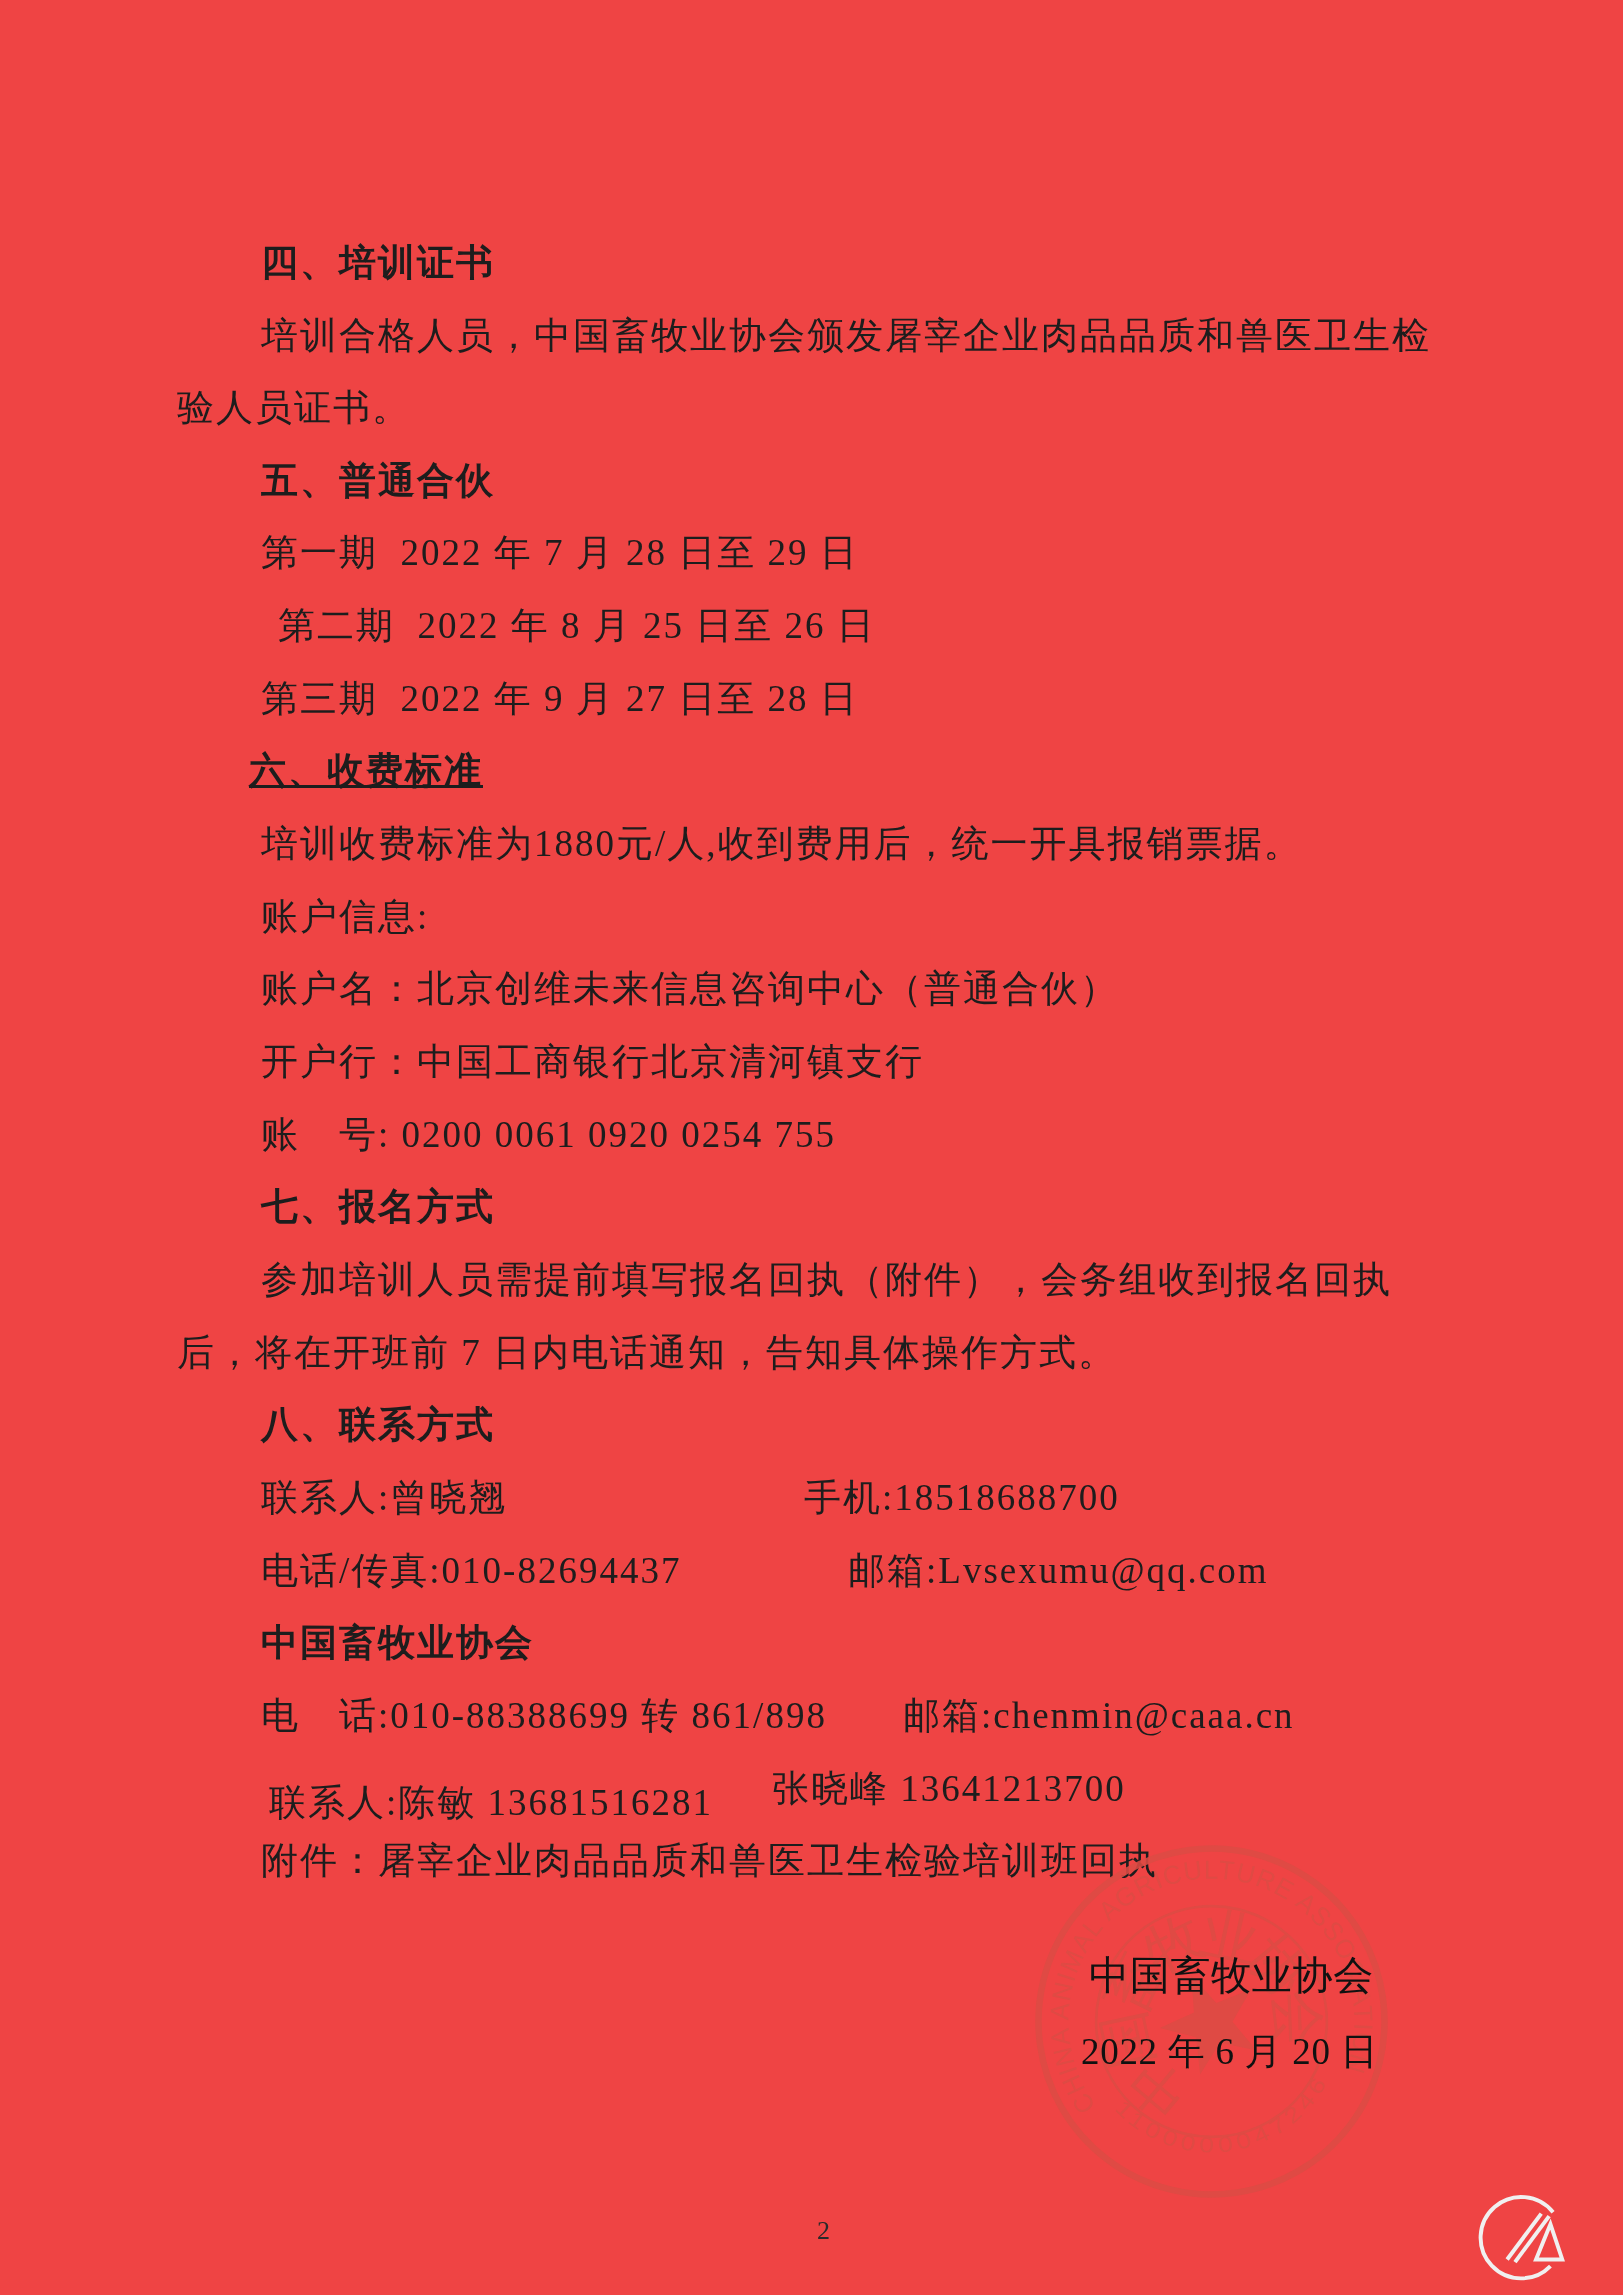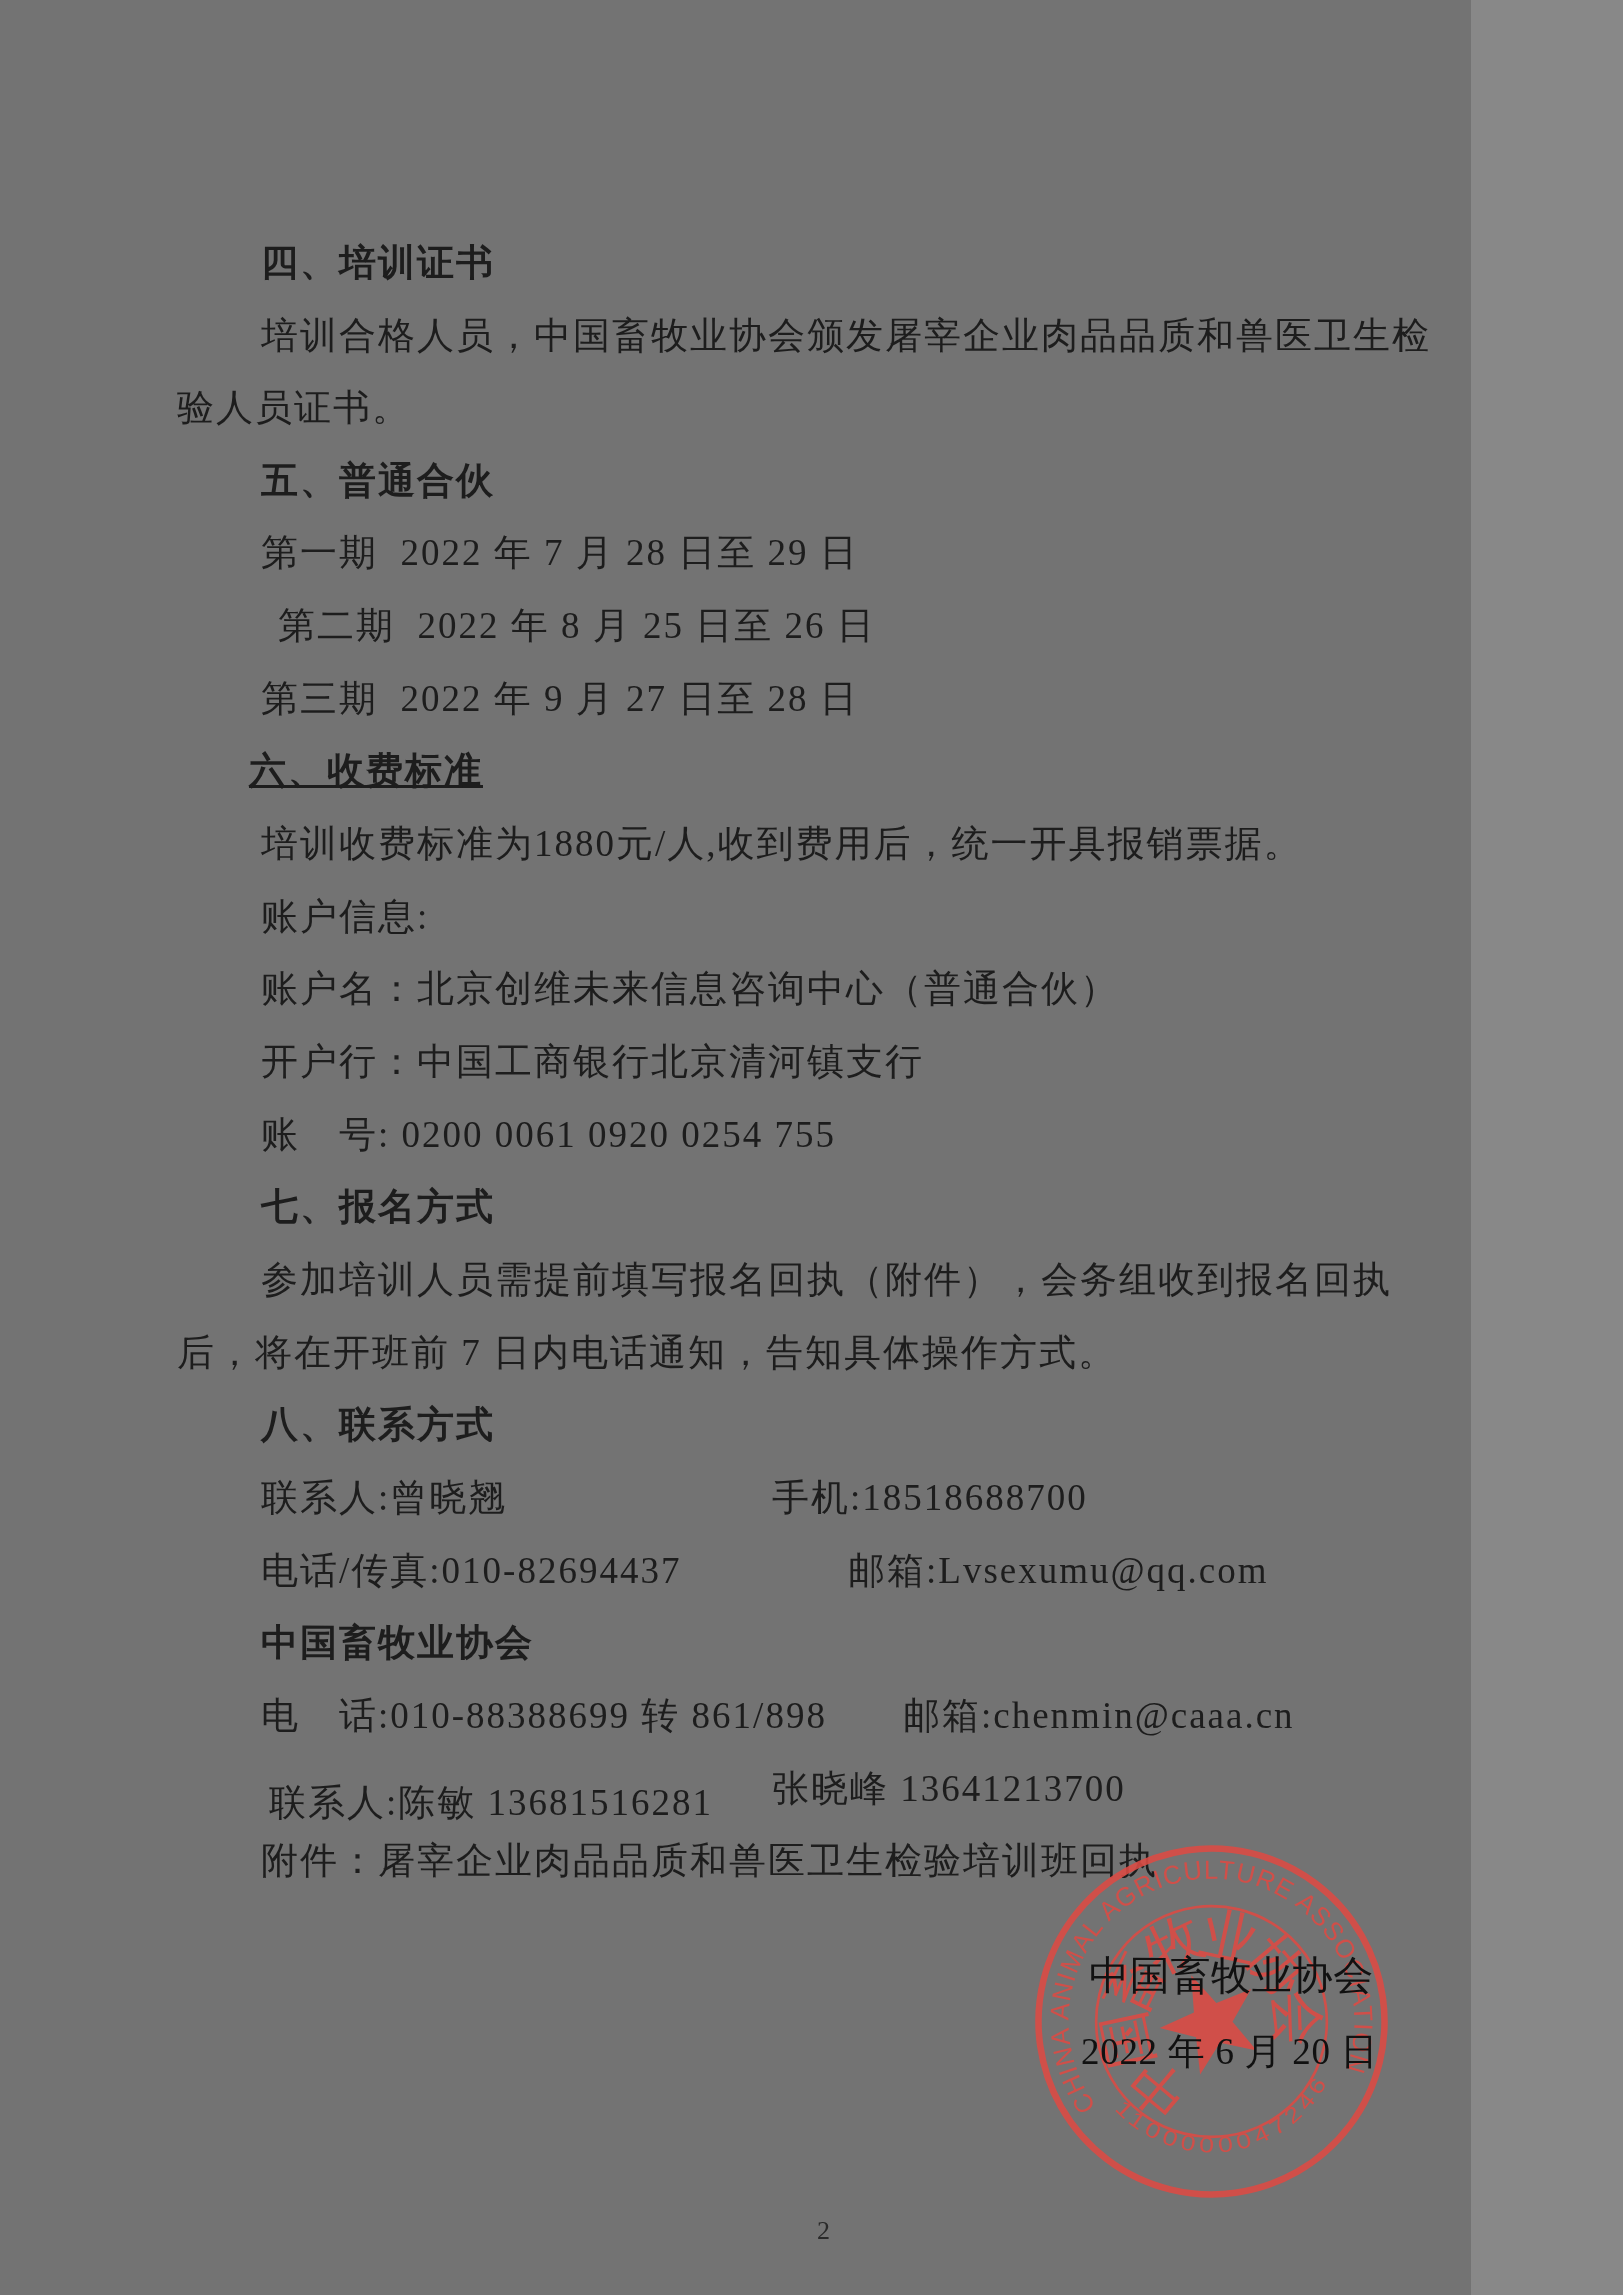--- a/index.html
+++ b/index.html
@@ -1,19 +1,19 @@
 <!DOCTYPE html>
 <html style="font-size:10.5px"><head>
 <meta charset="utf-8">
 <style>
   html,body{margin:0;padding:0;background:#888;}
   .page{
     position:relative;
-    width:1471px;height:2295px;
-    background:#737373;
+    width:1623px;height:2295px;
+    background:#ef4444;
     overflow:hidden;
     font-family:"Liberation Serif","DejaVu Serif",serif;
   }
   .line{
     position:absolute;
     font-size:37px;
     letter-spacing:2px;
     color:#1d1d1d;
     white-space:pre;
     line-height:1.2;
@@ -55,21 +55,21 @@
   <div class="line" style="left:261px;top:1040px;">开户行：中国工商银行北京清河镇支行</div>
   <div class="line" style="left:261px;top:967px;">账户名：北京创维未来信息咨询中心（普通合伙）</div>
   <div class="line" style="left:261px;top:1113px;">账　号: 0200 0061 0920 0254 755</div>
 
   <div class="line h" style="left:261px;top:1185px;">七、报名方式</div>
   <div class="line" style="left:261px;top:1258px;">参加培训人员需提前填写报名回执（附件），会务组收到报名回执</div>
   <div class="line" style="left:177px;top:1331px;">后，将在开班前 7 日内电话通知，告知具体操作方式。</div>
 
   <div class="line h" style="left:261px;top:1403px;">八、联系方式</div>
   <div class="line" style="left:261px;top:1476px;">联系人:曾晓翘</div>
-  <div class="line" style="left:772px;top:1476px;">手机:18518688700</div>
+  <div class="line" style="left:804px;top:1476px;">手机:18518688700</div>
   <div class="line" style="left:261px;top:1549px;">电话/传真:010-82694437</div>
   <div class="line" style="left:804px;top:1549px;margin-left:44px;">邮箱:Lvsexumu@qq.com</div>
   <div class="line h" style="left:261px;top:1621px;">中国畜牧业协会</div>
   <div class="line" style="left:261px;top:1694px;">电　话:010-88388699 转 861/898</div>
   <div class="line" style="left:903px;top:1694px;">邮箱:chenmin@caaa.cn</div>
   <div class="line" style="left:269px;top:1767px;margin-top:14px;">联系人:陈敏 13681516281</div>
   <div class="line" style="left:772px;top:1767px;">张晓峰 13641213700</div>
   <div class="line" style="left:261px;top:1839px;text-align:center;">附件：屠宰企业肉品品质和兽医卫生检验培训班回执</div>
 
   <svg class="seal-svg" style="left:1028px;top:1838px;" width="367" height="367" viewBox="0 0 560 560">

